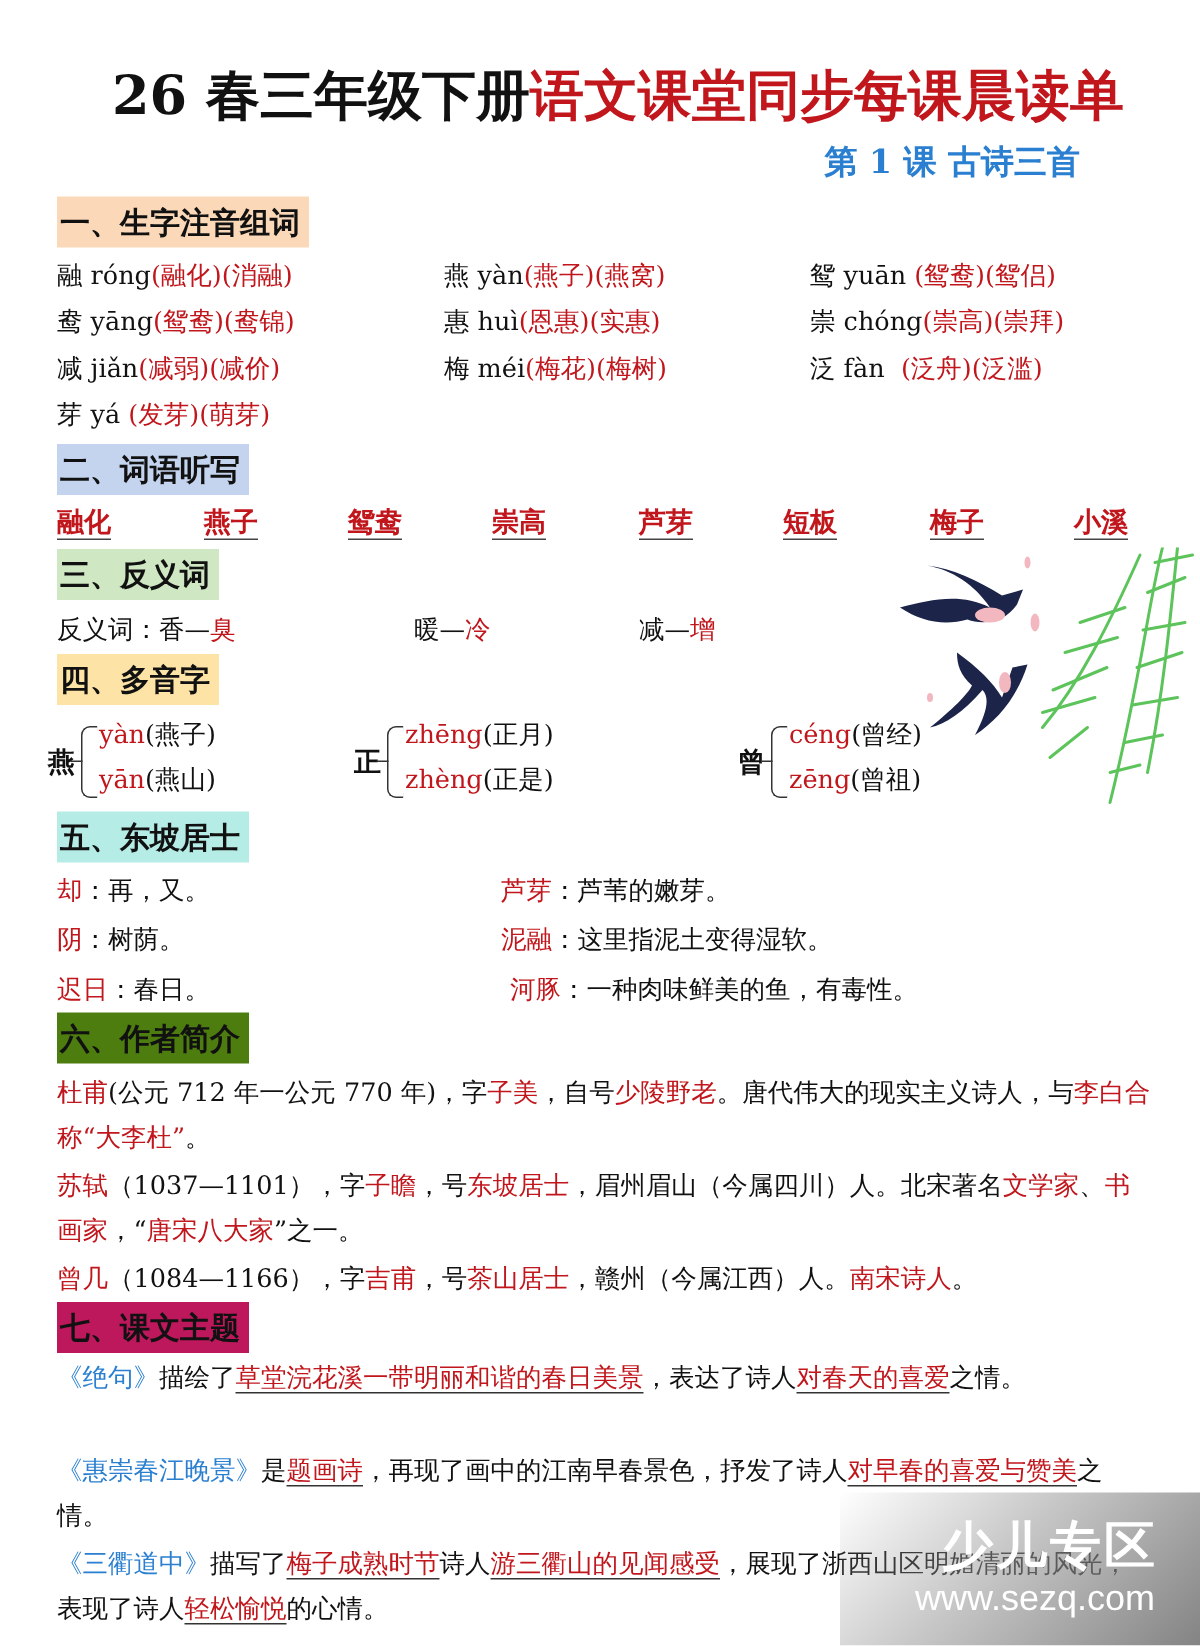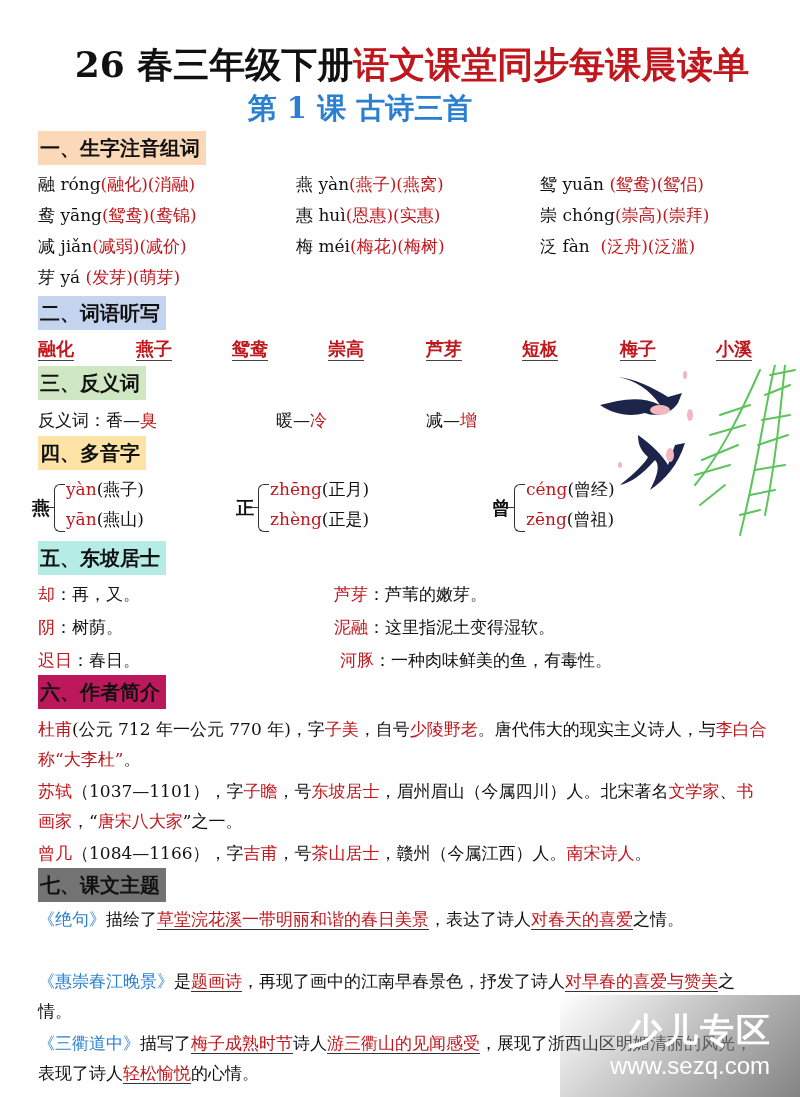--- a/index.html
+++ b/index.html
@@ -11,22 +11,22 @@
   }
   .red { color:#c0161c; }
   .blue { color:#2a7fd0; }
   .u { text-decoration:underline; text-decoration-color:#333; text-underline-offset:4px; }
 
   #title {
     position:absolute; left:0; top:40px; width:800px; text-align:center;
     font-size:36px; font-weight:bold; letter-spacing:0px; line-height:48px;padding-left:12px;
   }
   #subtitle {
-    position:absolute; left:0; top:93px; width:720px; text-align:center;
-    font-size:29px; font-weight:bold; color:#2a7fd0; line-height:30px;
+    position:absolute; left:0; top:93px; width:720px; text-align:right;
+    font-size:22px; font-weight:bold; color:#2a7fd0; line-height:30px;
   }
   .sec {
     position:absolute; left:38px; height:34px; line-height:34px;
     font-size:20px; font-weight:bold; padding:0 6px 0 2px; color:#111;
   }
   .row { position:absolute; font-size:17px; line-height:24px; white-space:nowrap; }
 
   
   .char-cell { position:absolute; font-size:17px; line-height:24px; white-space:nowrap; }
 
@@ -155,32 +155,32 @@
 <div class="sec" style="top:541px;background:#b6ece6;">五、东坡居士</div>
 <div id="defs">
     <div class="row" style="left: 38px; top: 582px;"><span class="red">却</span><span>：</span><span>再，又。</span></div>
     <div class="row" style="left: 334px; top: 582px;"><span class="red">芦芽</span><span>：</span><span>芦苇的嫩芽。</span></div>
     <div class="row" style="left: 38px; top: 615px;"><span class="red">阴</span><span>：</span><span>树荫。</span></div>
     <div class="row" style="left: 334px; top: 615px;"><span class="red">泥融</span><span>：</span><span>这里指泥土变得湿软。</span></div>
     <div class="row" style="left: 38px; top: 648px;"><span class="red">迟日</span><span>：</span><span>春日。</span></div>
     <div class="row" style="left: 340px; top: 648px;"><span class="red">河豚</span><span>：</span><span>一种肉味鲜美的鱼，有毒性。</span></div>
   </div>
 
-<div class="sec" style="top:675px;background:#be185d;">六、作者简介</div>
+<div class="sec" style="top:675px;background:#4d7c0f;">六、作者简介</div>
 <div class="para" style="top:714px;">
   <span class="red">杜甫</span><span>(公元 712 年一公元 770 年)，字</span><span class="red">子美</span><span>，自号</span><span class="red">少陵野老</span><span>。唐代伟大的现实主义诗人，与</span><span class="red">李白合称“大李杜”</span><span>。</span>
 </div>
 <div class="para" style="top:776px;">
   <span class="red">苏轼</span><span>（1037—1101），字</span><span class="red">子瞻</span><span>，号</span><span class="red">东坡居士</span><span>，眉州眉山（今属四川）人。北宋著名</span><span class="red">文学家</span><span>、</span><span class="red">书画家</span><span>，“</span><span class="red">唐宋八大家</span><span>”之一。</span>
 </div>
 <div class="para" style="top:838px;">
   <span class="red">曾几</span><span>（1084—1166），字</span><span class="red">吉甫</span><span>，号</span><span class="red">茶山居士</span><span>，赣州（今属江西）人。</span><span class="red">南宋诗人</span><span>。</span>
 </div>
 
-<div class="sec" style="top:868px;background:#737373;">七、课文主题</div>
+<div class="sec" style="top:868px;background:#be185d;">七、课文主题</div>
 <div class="para" style="top:904px;">
   <span class="blue">《绝句》</span><span>描绘了</span><span class="red u">草堂浣花溪一带明丽和谐的春日美景</span><span>，表达了诗人</span><span class="red u">对春天的喜爱</span><span>之情。</span>
 </div>
 <div class="para" style="top:966px;">
   <span class="blue">《惠崇春江晚景》</span><span>是</span><span class="red u">题画诗</span><span>，再现了画中的江南早春景色，抒发了诗人</span><span class="red u">对早春的喜爱与赞美</span><span>之情。</span>
 </div>
 <div class="para" style="top:1028px;">
   <span class="blue">《三衢道中》</span><span>描写了</span><span class="red u">梅子成熟时节</span><span>诗人</span><span class="red u">游三衢山的见闻感受</span><span>，展现了浙西山区明媚清丽的风光，表现了诗人</span><span class="red u">轻松愉悦</span><span>的心情。</span>
 </div>
 

